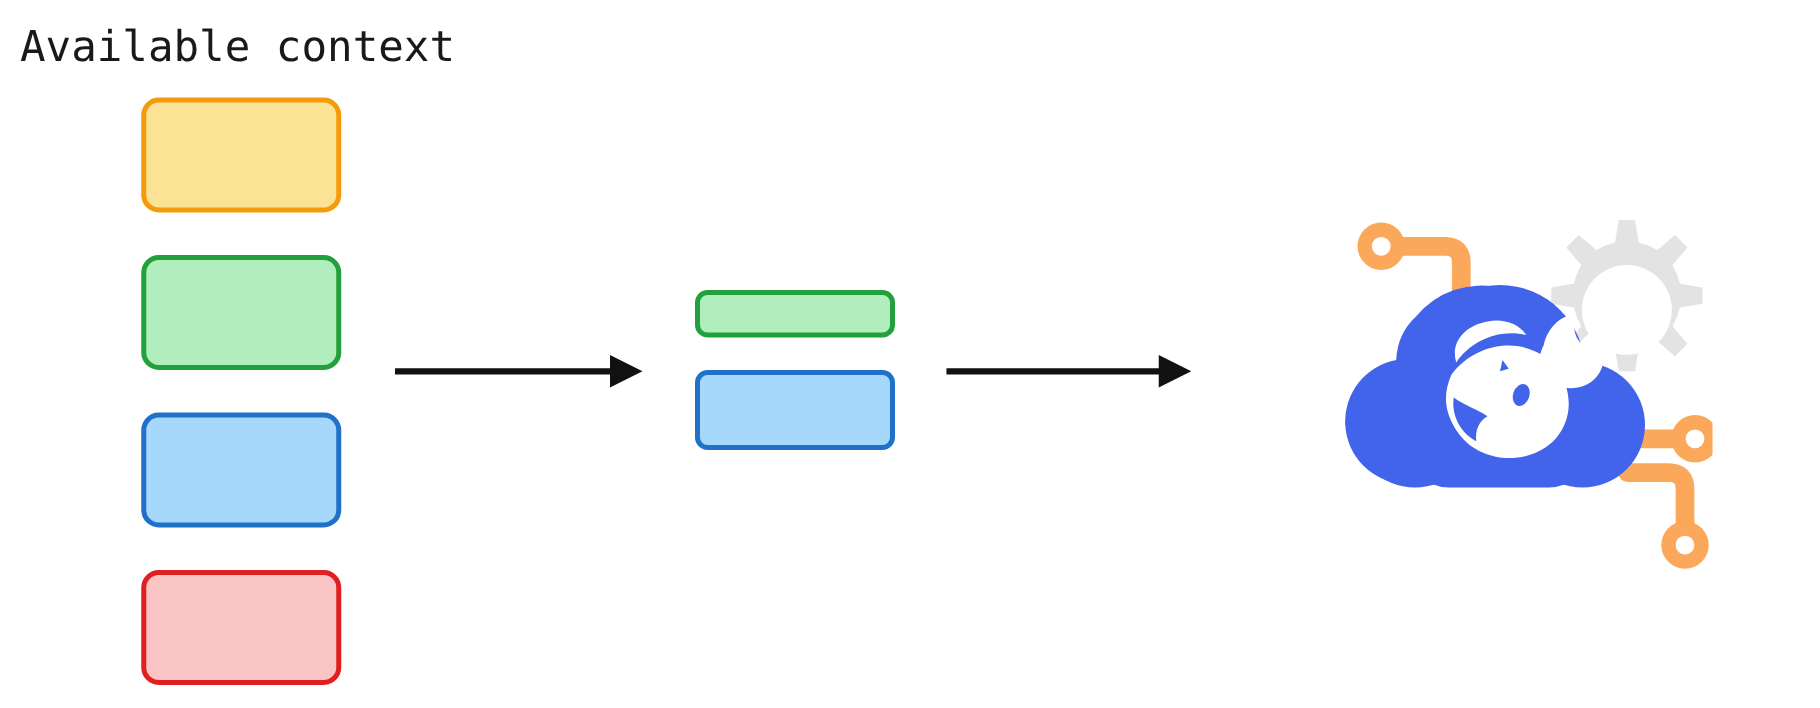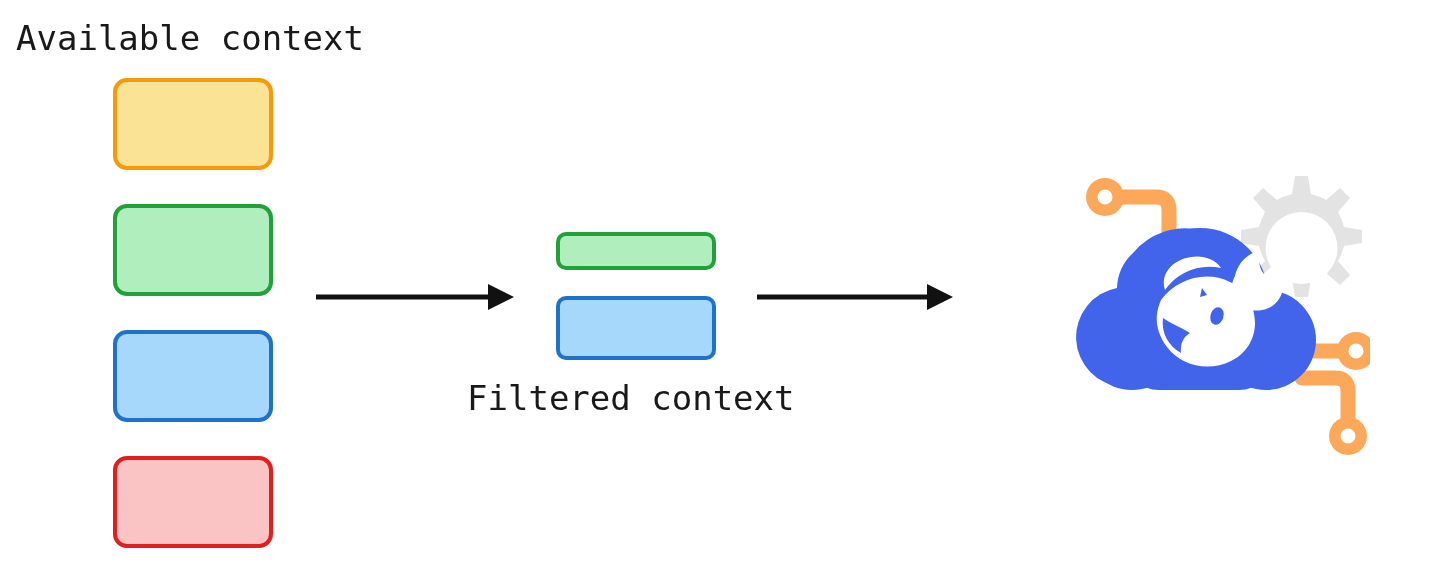--- a/index.html
+++ b/index.html
@@ -65,21 +65,20 @@
   }
   #cloud-logo svg { display: block; }
 </style>
 </head>
 <body>
 
 <div id="canvas" style="background: rgb(255, 255, 255);">
 
   <div class="label" id="available-context-title" style="color: rgb(25, 25, 25);">Available context</div>
 
-  <div class="label" id="filtered-context-title" style="color: rgb(25, 25, 25);">Filtered context</div>
 
   <div class="ctx-box" id="av-box-0" style="left: 113px; top: 78px; width: 160px; height: 92px; background: rgb(251, 227, 150); border-color: rgb(245, 154, 11); border-width: 4px;"></div>
   <div class="ctx-box" id="av-box-1" style="left: 113px; top: 204px; width: 160px; height: 92px; background: rgb(176, 239, 189); border-color: rgb(35, 160, 59); border-width: 4px;"></div>
   <div class="ctx-box" id="av-box-2" style="left: 113px; top: 330px; width: 160px; height: 92px; background: rgb(166, 216, 251); border-color: rgb(31, 114, 200); border-width: 4px;"></div>
   <div class="ctx-box" id="av-box-3" style="left: 113px; top: 456px; width: 160px; height: 92px; background: rgb(251, 196, 196); border-color: rgb(224, 32, 32); border-width: 4px;"></div>
 
   <div class="ctx-box" id="fl-box-0" style="left: 556px; top: 232px; width: 160px; height: 38px; background: rgb(176, 239, 189); border-color: rgb(35, 160, 59); border-width: 4px; border-radius: 10px;"></div>
   <div class="ctx-box" id="fl-box-1" style="left: 556px; top: 296px; width: 160px; height: 64px; background: rgb(166, 216, 251); border-color: rgb(31, 114, 200); border-width: 4px; border-radius: 10px;"></div>
 
   <div class="arrow" id="arrow-0" style="left: 316px; top: 280px;">

